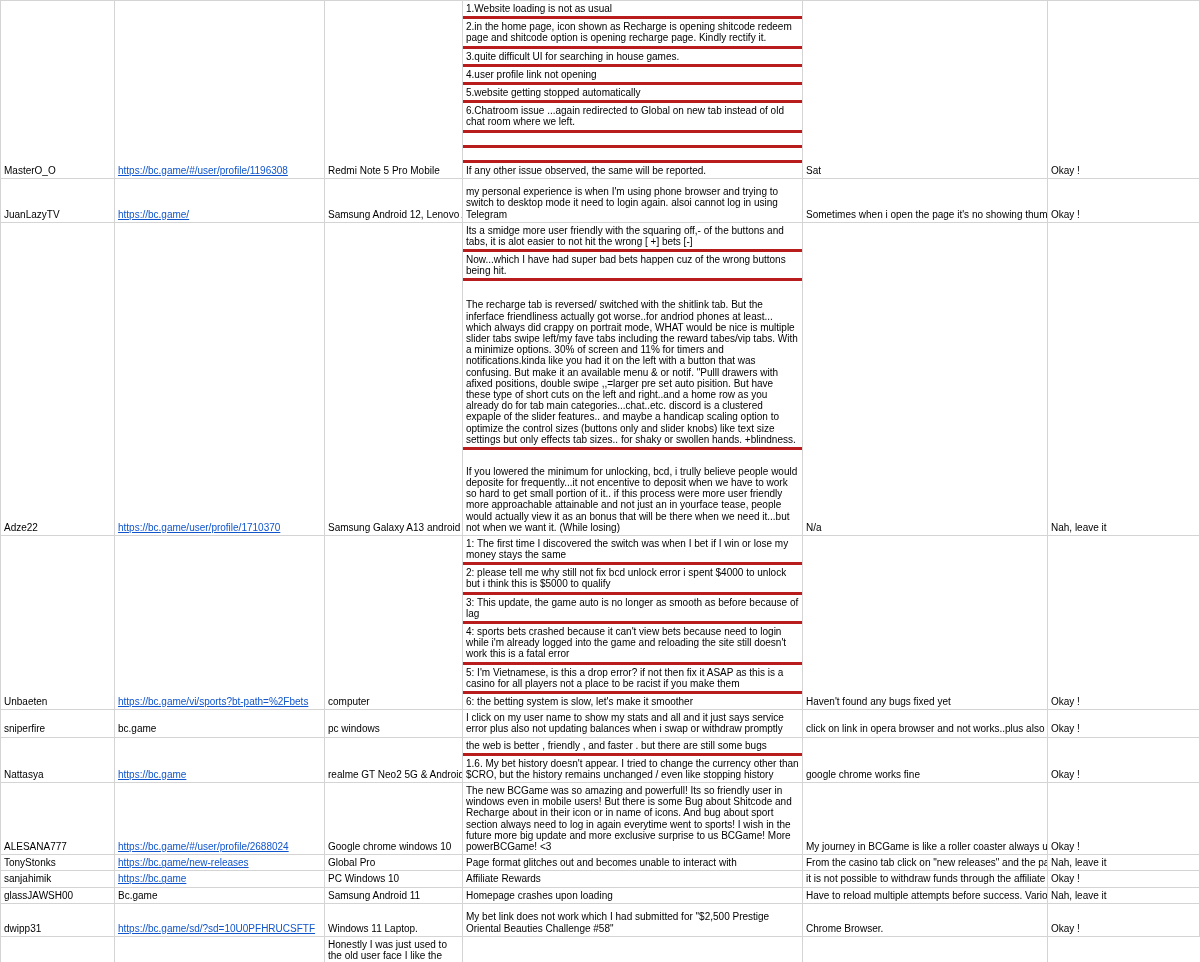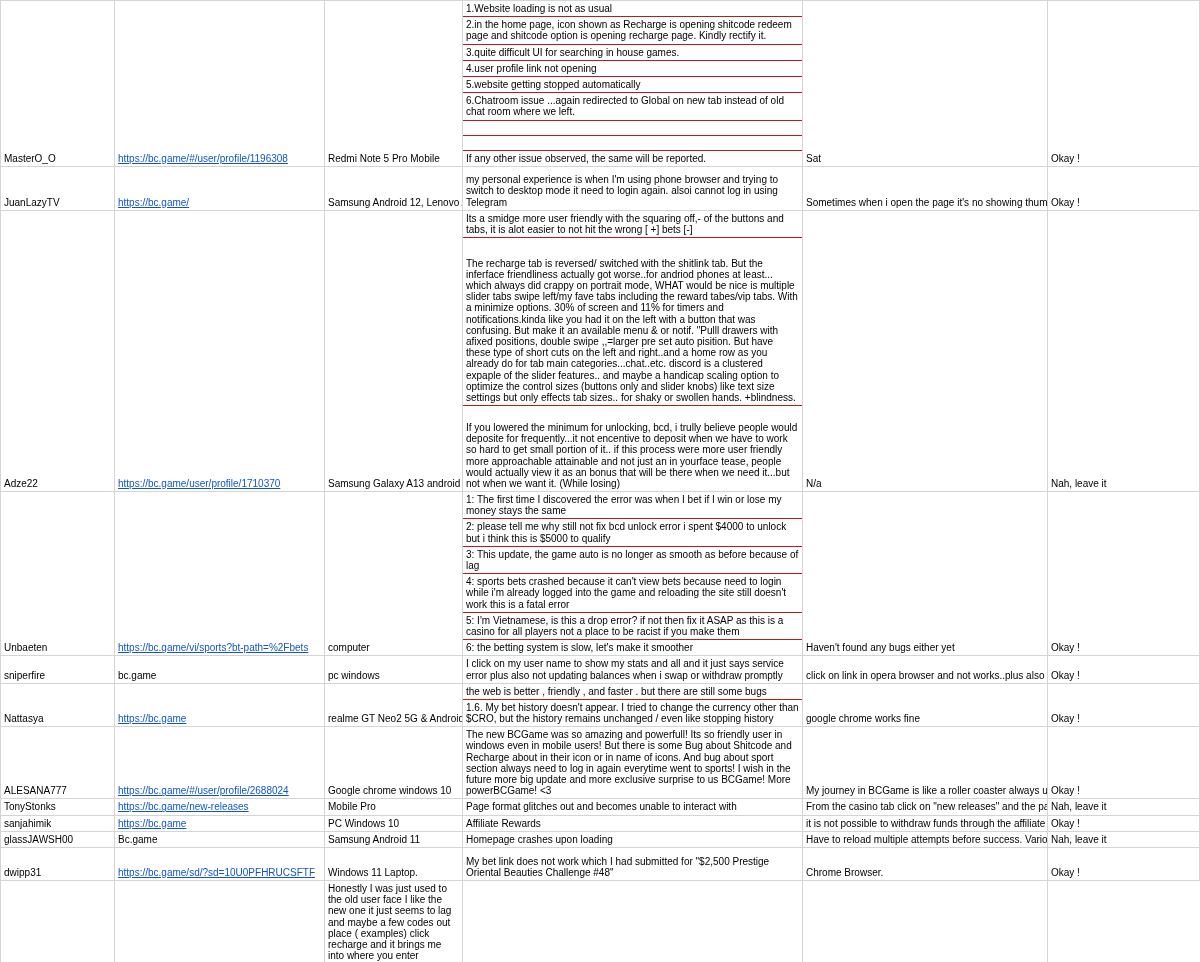--- a/index.html
+++ b/index.html
@@ -19,21 +19,21 @@
     line-height:1.12;
     overflow:hidden;
     display:flex;
     align-items:flex-end;
     padding:2px 3px;
   }
   .cell > span, .cell > a { display:block;text-align:right; }
   .nowrap > span, .nowrap > a { white-space:nowrap; }
   .c-fb { display:block; padding:0; align-items:stretch; }
   .sub {
-    border-bottom:1px solid #b91c1c;
+    border-bottom:3px solid #b91c1c;
     padding:2px 3px;
     min-height:15px;
     display:flex;
     align-items:flex-end;
     overflow:hidden;
   }
   .sub:last-child { border-bottom:none; }
   .sub span { display:block; }
   a.link { color:#1155cc; cursor:pointer; }
 </style>
@@ -116,20 +116,23 @@
       <div class="cell c-url nowrap">
         <a class="link" href="#">https://bc.game/user/profile/1710370</a>
       </div>
       <div class="cell c-dev nowrap">
         <span>Samsung Galaxy A13 android 20</span>
       </div>
       <div class="cell c-fb">
         <div class="sub">
           <span>Its a smidge more user friendly with the squaring off,- of the buttons and tabs, it is alot easier to not hit the wrong [ +] bets [-]</span>
         </div>
+        <div class="sub">
+          <span>Now...which I have had super bad bets happen cuz of the wrong buttons being hit.</span>
+        </div>
         <div class="sub" style="min-height: 152px; margin-top: 16px;">
           <span>The recharge tab is reversed/ switched with the shitlink tab. But the inferface friendliness actually got worse..for andriod phones at least... which always did crappy on portrait mode, WHAT would be nice is multiple slider tabs swipe left/my fave tabs including the reward tabes/vip tabs. With a minimize options. 30% of screen and 11% for timers and notifications.kinda like you had it on the left with a button that was confusing. But make it an available menu &amp; or notif. "Pulll drawers with afixed positions, double swipe ,,=larger pre set auto pisition. But have these type of short cuts on the left and right..and a home row as you already do for tab main categories...chat..etc. discord is a clustered expaple of the slider features.. and maybe a handicap scaling option to optimize the control sizes (buttons only and slider knobs) like text size settings but only effects tab sizes.. for shaky or swollen hands. +blindness.</span>
         </div>
         <div class="sub" style="min-height: 85px;">
           <span>If you lowered the minimum for unlocking, bcd, i trully believe people would deposite for frequently...it not encentive to deposit when we have to work so hard to get small portion of it.. if this process were more user friendly more approachable attainable and not just an in yourface tease, people would actually view it as an bonus that will be there when we need it...but not when we want it. (While losing)</span>
         </div>
       </div>
       <div class="cell c-com nowrap">
         <span>N/a</span>
       </div>
@@ -142,40 +145,40 @@
         <span>Unbaeten</span>
       </div>
       <div class="cell c-url nowrap">
         <a class="link" href="#">https://bc.game/vi/sports?bt-path=%2Fbets</a>
       </div>
       <div class="cell c-dev nowrap">
         <span>computer</span>
       </div>
       <div class="cell c-fb">
         <div class="sub">
-          <span>1: The first time I discovered the error was when I bet if I win or lose my money stays the same</span>
+          <span>1: The first time I discovered the switch was when I bet if I win or lose my money stays the same</span>
         </div>
         <div class="sub">
           <span>2: please tell me why still not fix bcd unlock error i spent $4000 to unlock but i think this is $5000 to qualify</span>
         </div>
         <div class="sub">
           <span>3: This update, the game auto is no longer as smooth as before because of lag</span>
         </div>
         <div class="sub">
           <span>4: sports bets crashed because it can't view bets because need to login while i'm already logged into the game and reloading the site still doesn't work this is a fatal error</span>
         </div>
         <div class="sub">
           <span>5: I'm Vietnamese, is this a drop error? if not then fix it ASAP as this is a casino for all players not a place to be racist if you make them</span>
         </div>
         <div class="sub">
           <span>6: the betting system is slow, let's make it smoother</span>
         </div>
       </div>
       <div class="cell c-com nowrap">
-        <span>Haven't found any bugs either yet</span>
+        <span>Haven't found any bugs fixed yet</span>
       </div>
       <div class="cell c-ver nowrap">
         <span>Okay !</span>
       </div>
     </div>
     <div class="grp">
       <div class="cell c-user nowrap">
         <span>sniperfire</span>
       </div>
       <div class="cell c-url nowrap">
@@ -244,21 +247,21 @@
       </div>
     </div>
     <div class="grp">
       <div class="cell c-user nowrap">
         <span>TonyStonks</span>
       </div>
       <div class="cell c-url nowrap">
         <a class="link" href="#">https://bc.game/new-releases</a>
       </div>
       <div class="cell c-dev nowrap">
-        <span>Mobile Pro</span>
+        <span>Global Pro</span>
       </div>
       <div class="cell c-fb">
         <div class="sub">
           <span>Page format glitches out and becomes unable to interact with</span>
         </div>
       </div>
       <div class="cell c-com nowrap">
         <span>From the casino tab click on "new releases" and the page</span>
       </div>
       <div class="cell c-ver nowrap">
@@ -314,21 +317,21 @@
         <span>dwipp31</span>
       </div>
       <div class="cell c-url nowrap">
         <a class="link" href="#">https://bc.game/sd/?sd=10U0PFHRUCSFTF</a>
       </div>
       <div class="cell c-dev nowrap">
         <span>Windows 11 Laptop.</span>
       </div>
       <div class="cell c-fb">
         <div class="sub" style="min-height: 32px;">
-          <span>My bet link does not work which I had submitted for "$2,500 Prestige Oriental Beauties Challenge #48"</span>
+          <span>My bet link does not work which I had submitted for "$2,500 Prestige Oriental Beauties Challenge #58"</span>
         </div>
       </div>
       <div class="cell c-com nowrap">
         <span>Chrome Browser.</span>
       </div>
       <div class="cell c-ver nowrap">
         <span>Okay !</span>
       </div>
     </div>
     <div class="grp">

